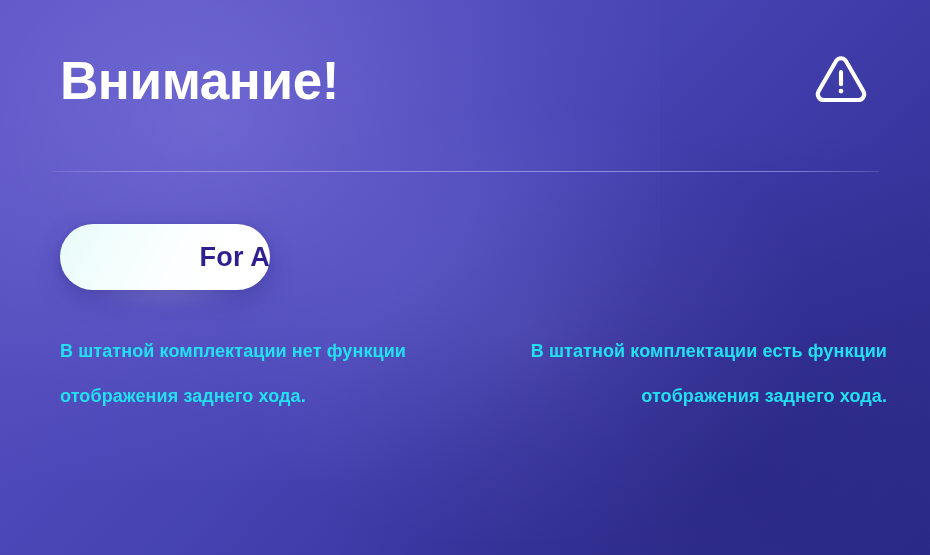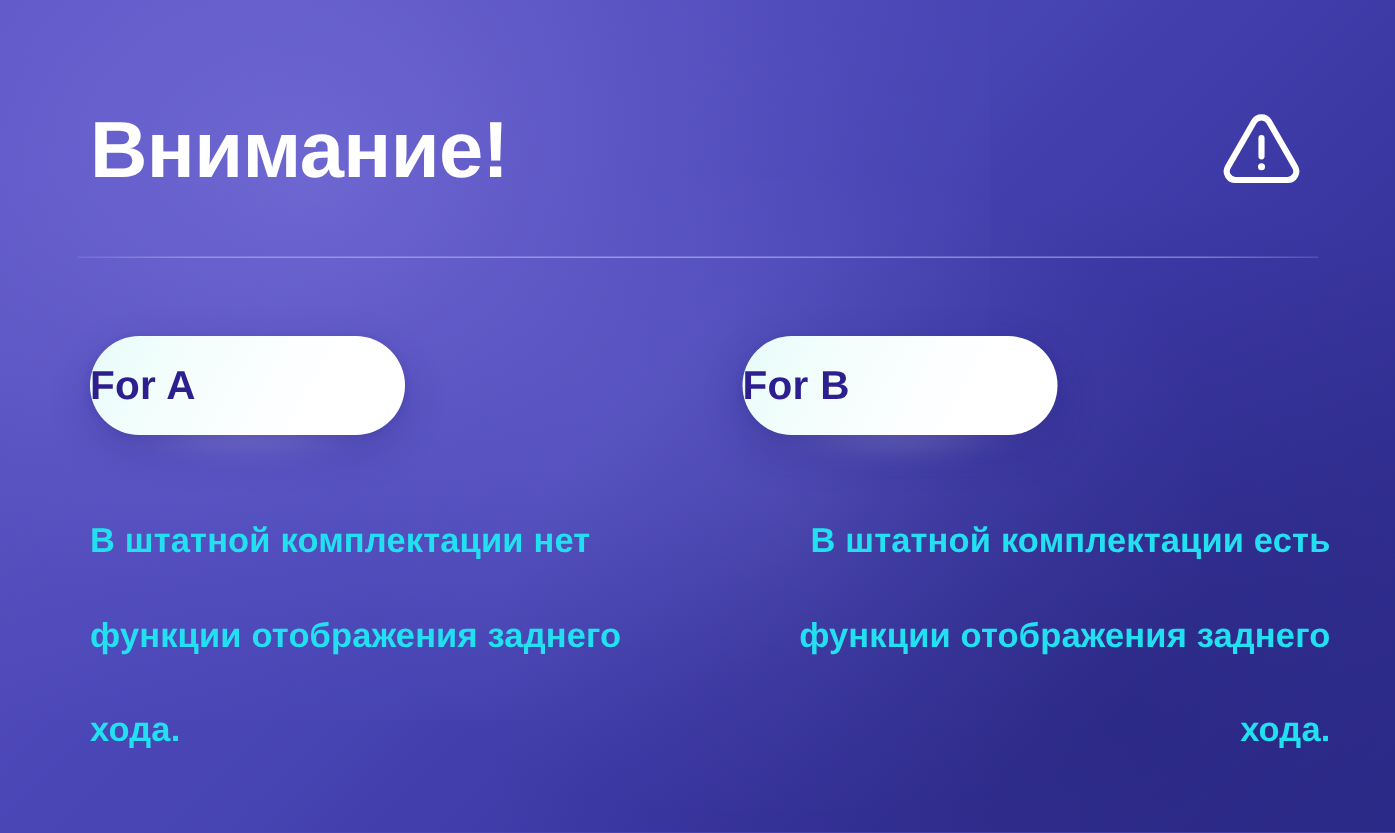--- a/index.html
+++ b/index.html
@@ -58,21 +58,21 @@
     background:radial-gradient(ellipse at 55% 55%,
                 rgba(36,34,120,0.50) 0%,
                 rgba(38,36,125,0.26) 40%,
                 rgba(40,38,130,0.0) 72%);
     pointer-events:none;
   }
 
   
   #header {
     position:absolute;
-    left:60px; top:61px;
+    left:60px; top:41px;
     width:810px; height:80px;
   }
   #page-title {
     position:absolute;
     left:0; top:0;
     font-size:53px;
     line-height:80px;
     font-weight:700;
     color:#ffffff;
     letter-spacing:-0.4px;
@@ -140,39 +140,39 @@
               #eefdfb 16%,
               #f6fefd 38%,
               #fdfeff 58%,
               #ffffff 78%,
               #ffffff 100%);
     box-shadow:
       0 10px 26px rgba(40,36,130,0.30),
       0 2px 6px rgba(40,36,130,0.18);
     display:flex;
     align-items:center;
-    justify-content:flex-start;
+    justify-content:flex-end;
   }
   .pill-label {
     font-size:27px;
     font-weight:700;
     color:#2e1f8f;
     letter-spacing:0.2px;
     line-height:1;
     user-select:none;
   }
 
   
   .column-text {
     position:absolute;
     left:0; top:124px;
     width:388px;
-    font-size:23px;
+    font-size:18px;
     font-weight:700;
-    line-height:63px;
+    line-height:45px;
     color:#22e0f0;
     letter-spacing:0.1px;
   }
   .column.col-b .column-text { width:392px;text-align:right; }
 </style>
 </head>
 <body>
 
 <div id="stage">
 
@@ -215,26 +215,20 @@
           <span class="pill-label">For A</span>
         </div>
       </div>
 
       <div class="column-text">В штатной комплектации нет функции отображения заднего хода.</div>
 
     </div>
 
     <div class="column col-b">
 
-      <div class="pill-wrap">
-        <div class="pill-glow"></div>
-        <div class="pill">
-          <span class="pill-label">For B</span>
-        </div>
-      </div>
 
       <div class="column-text">В штатной комплектации есть функции отображения заднего хода.</div>
 
     </div>
 
   </div>
 
 </div>
 
 </body></html>

